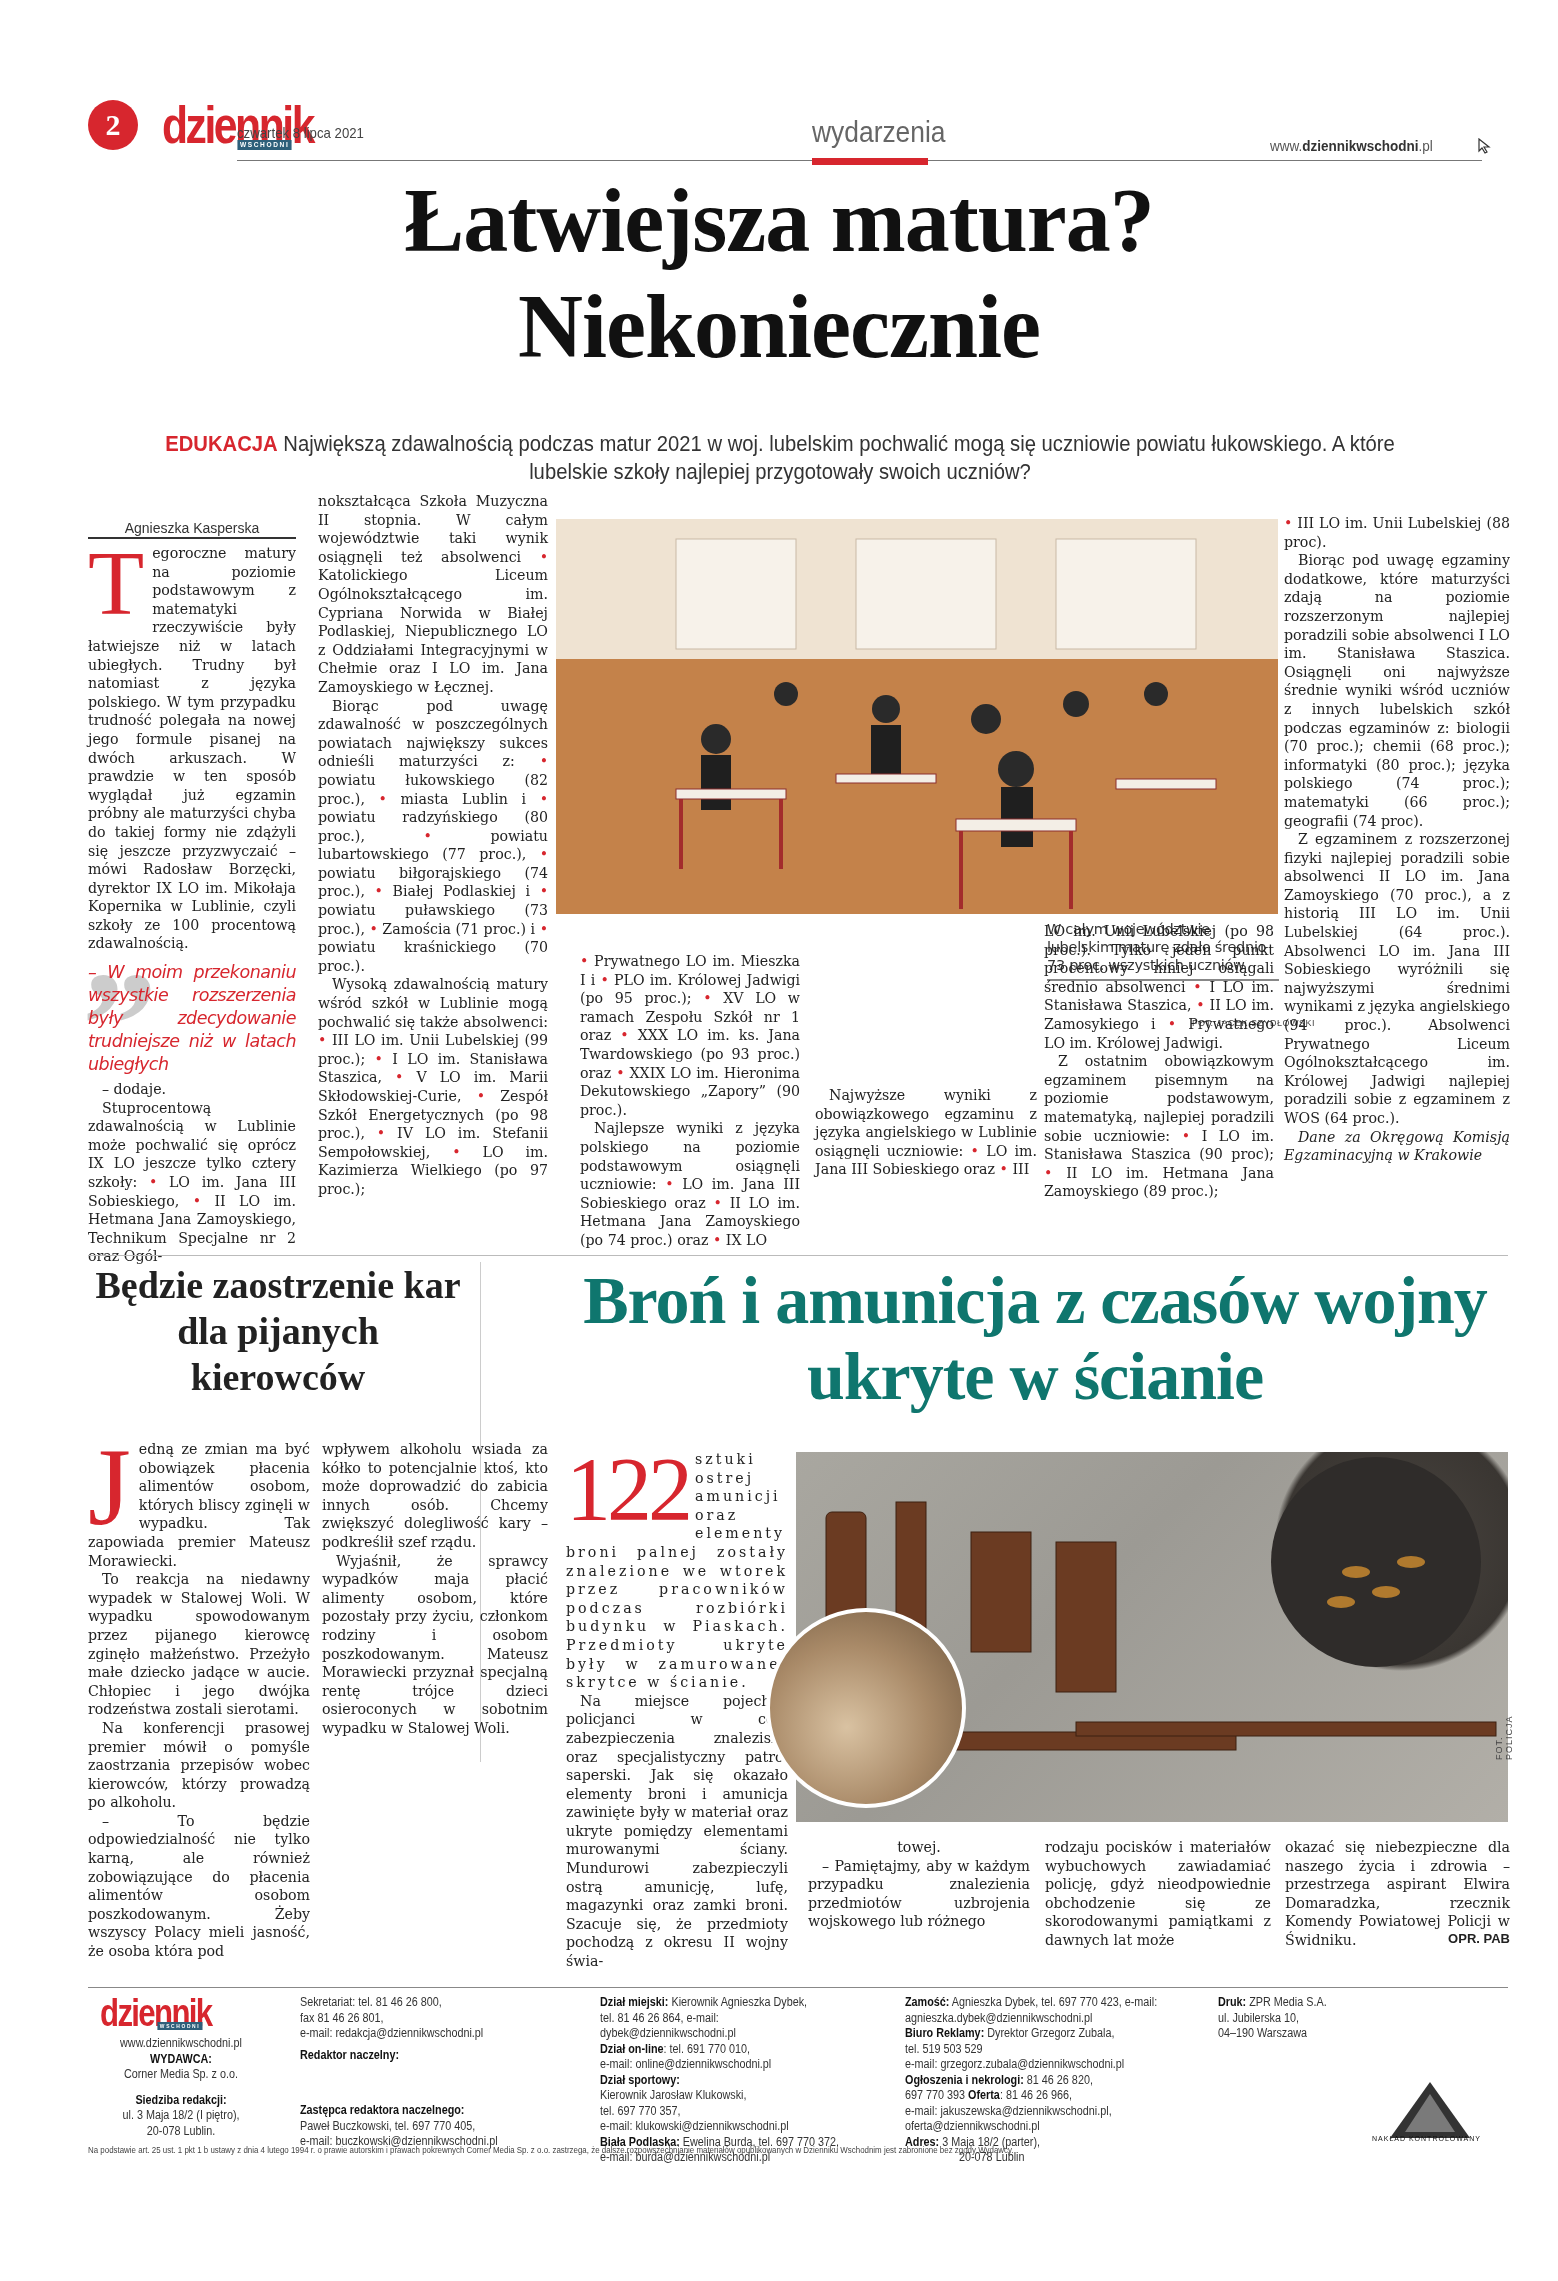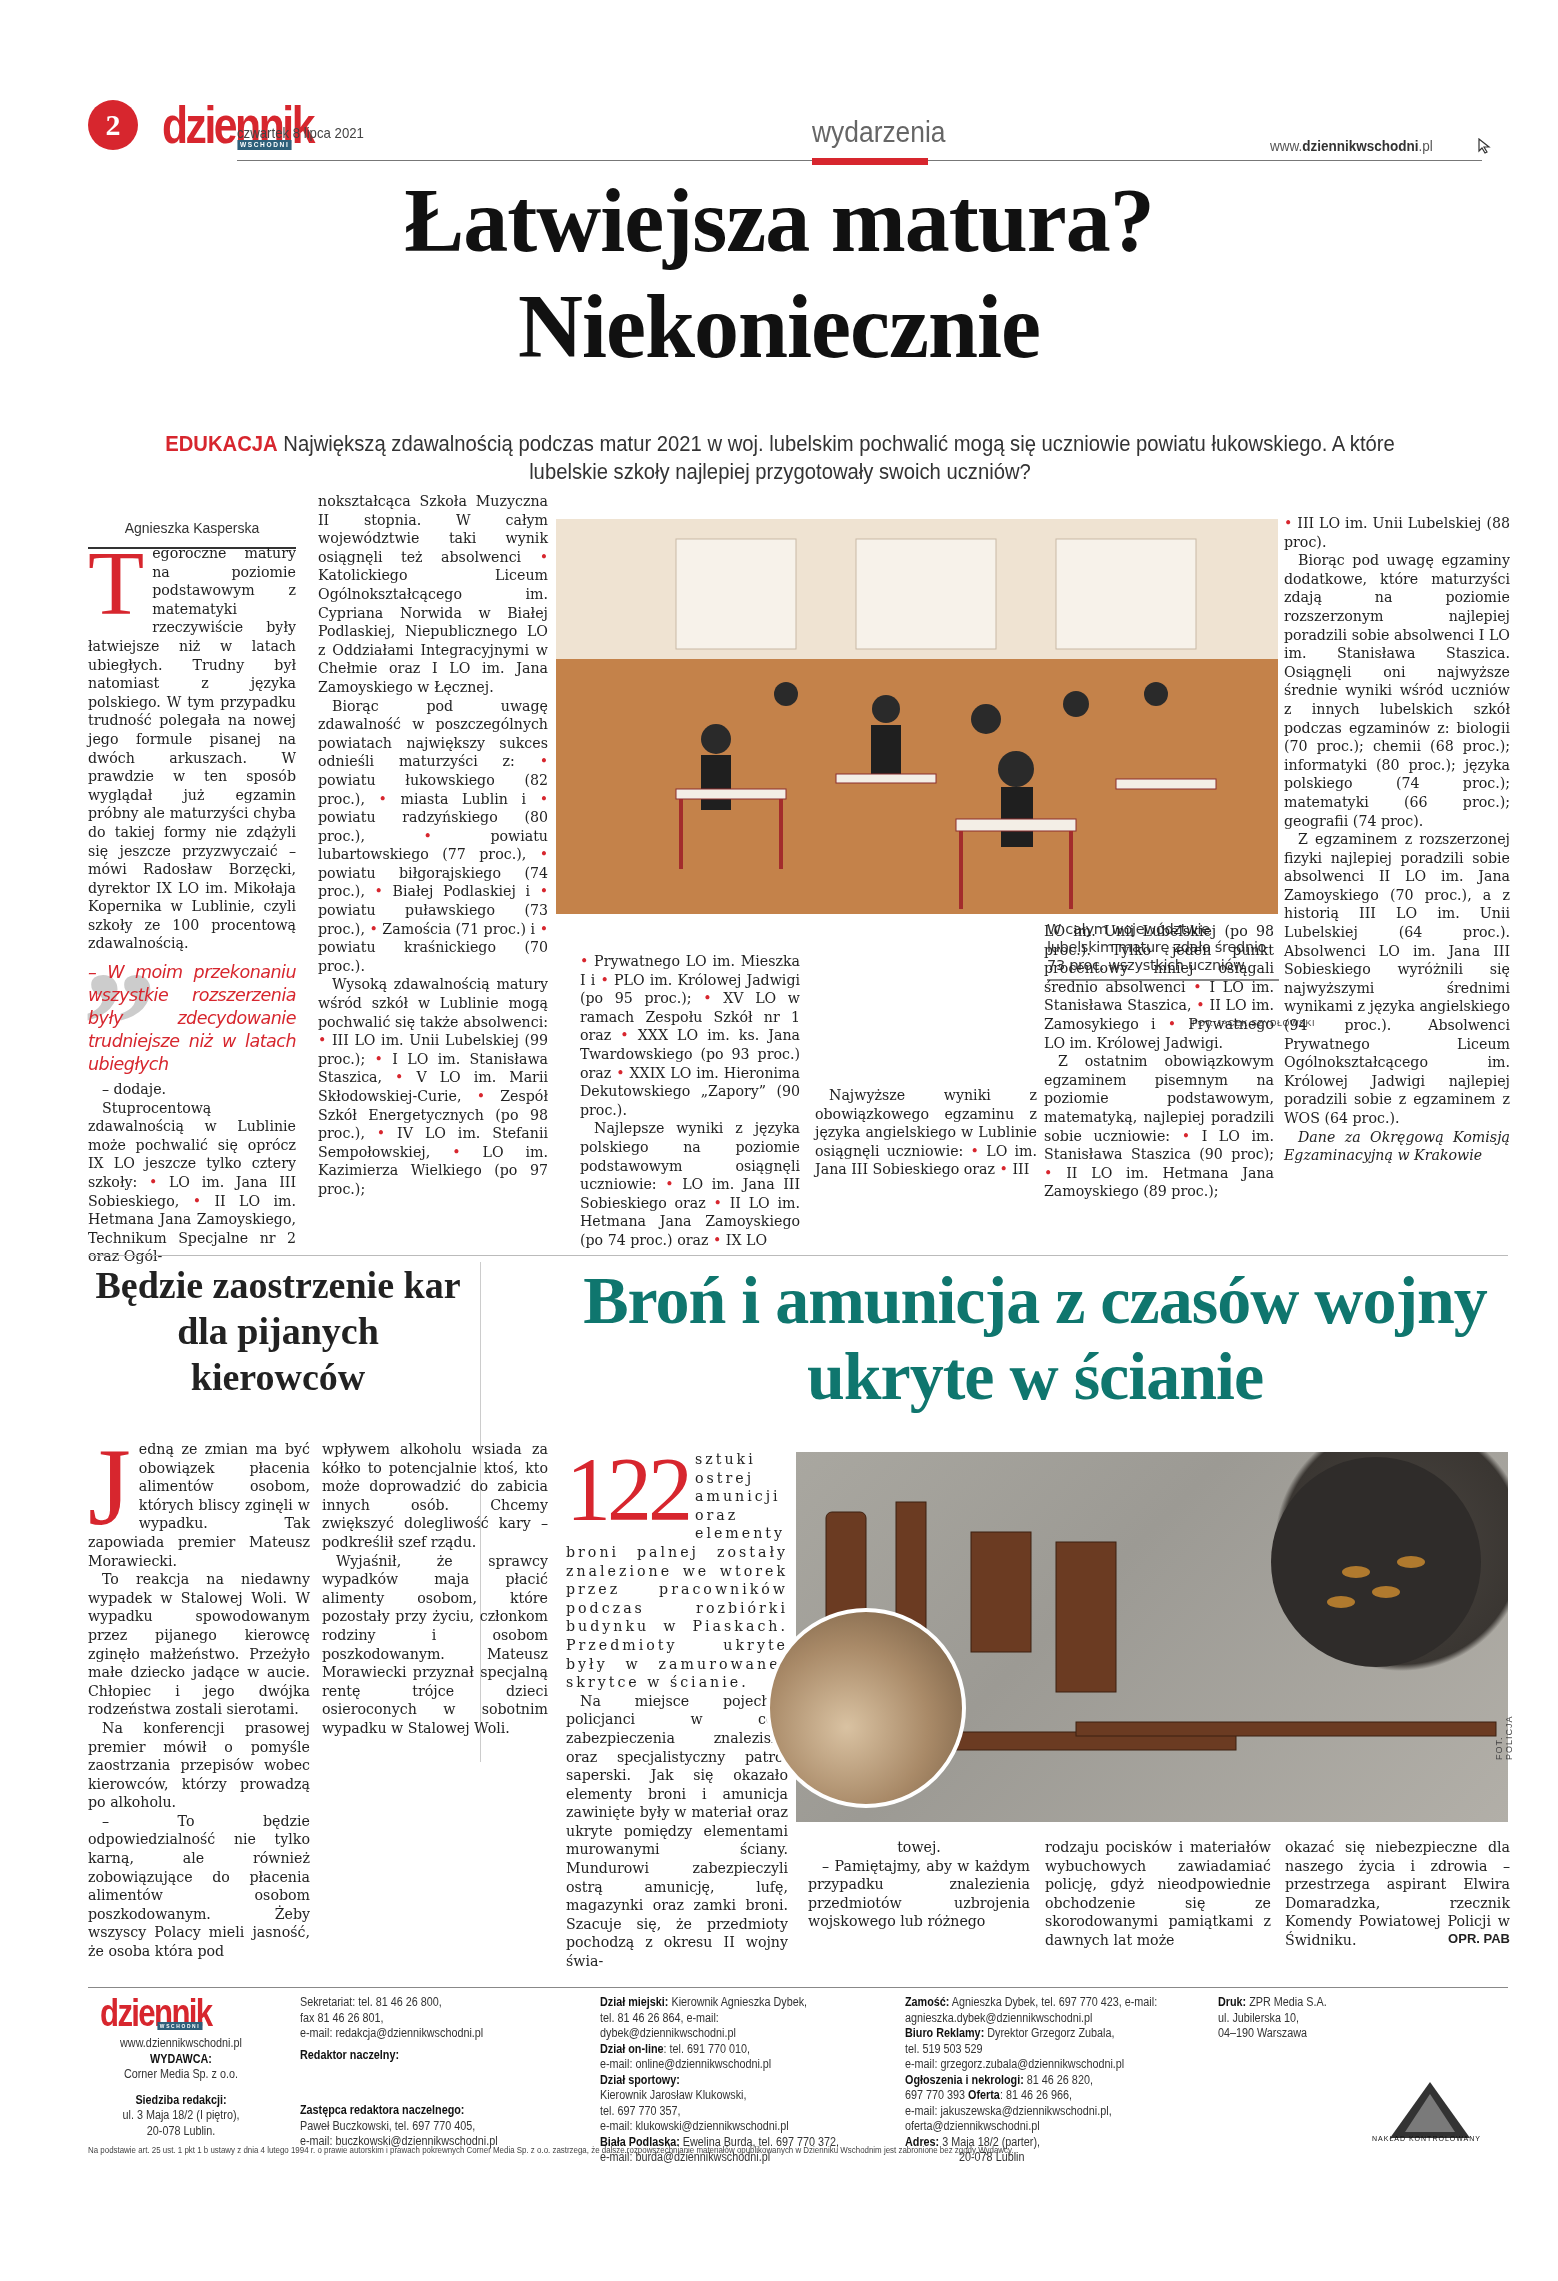--- a/index.html
+++ b/index.html
@@ -19,21 +19,21 @@
 .cursor-icon{left:1478px;top:138px;width:14px;height:16px}
 
 .headline{left:0;top:168px;width:1558px;text-align:center;font:700 90px/106px "Liberation Serif",serif;color:#111;letter-spacing:-1px}
 .lead{left:100px;top:430px;width:1360px;text-align:center;font:22px/28px "Liberation Sans",sans-serif;color:#333;transform:scaleX(.92);transform-origin:center}
 .lead .kicker{color:#d7262e;font-weight:700}
 
 .col{font:14.2px/18.6px "DejaVu Serif",serif;text-align:justify;color:#222;hyphens:manual}
 .col p{text-indent:14px}
 .col p.ni{text-indent:0}
 .bullet{color:#d7262e}
-.byline{left:88px;top:520px;width:208px;text-align:center;font:14px "Liberation Sans",sans-serif;color:#333;border-bottom:2px solid #333;padding-bottom:11px}
+.byline{left:88px;top:520px;width:208px;text-align:center;font:14px "Liberation Sans",sans-serif;color:#333;border-bottom:2px solid #333;padding-bottom:1px}
 .dropcap{float:left;font:400 92px/74px "Liberation Serif",serif;color:#d7262e;margin:2px 8px 0 0}
 .quote{position:relative;margin:8px 0 4px;font:italic 17.5px/23px "DejaVu Sans",sans-serif;color:#d7262e;letter-spacing:-.5px}
 .quote-mark{position:absolute;left:-6px;top:-12px;font:700 150px/150px "Liberation Serif",serif;color:#ccc;z-index:0}
 .quote span{position:relative;z-index:1}
 .photo1{left:556px;top:519px;width:722px;height:395px;overflow:hidden;background:linear-gradient(180deg,#f0e2cf 0%,#e8c9a3 30%,#c58a52 58%,#b06a35 75%,#c07840 100%)}
 .caption{left:1047px;top:920px;width:232px;font:14.5px/18px "DejaVu Sans",sans-serif;color:#333;border-bottom:2px solid #888;padding-bottom:5px;letter-spacing:-.3px}
 .credit{left:1083px;top:1018px;width:232px;text-align:right;font:9px "Liberation Sans",sans-serif;color:#444;letter-spacing:.5px}
 .sep{left:88px;top:1255px;width:1420px;height:1px;background:#bbb}
 
 .h2a{left:88px;top:1262px;width:380px;text-align:center;font:700 38px/46px "Liberation Serif",serif;color:#222}

